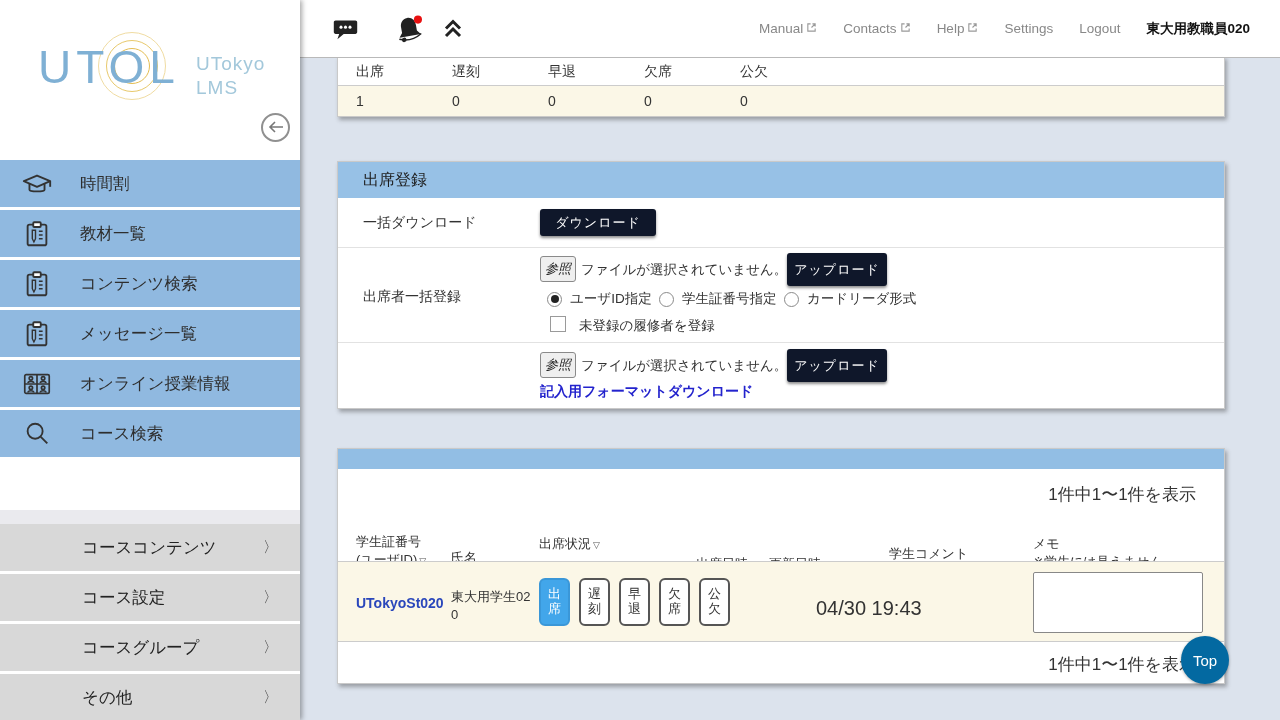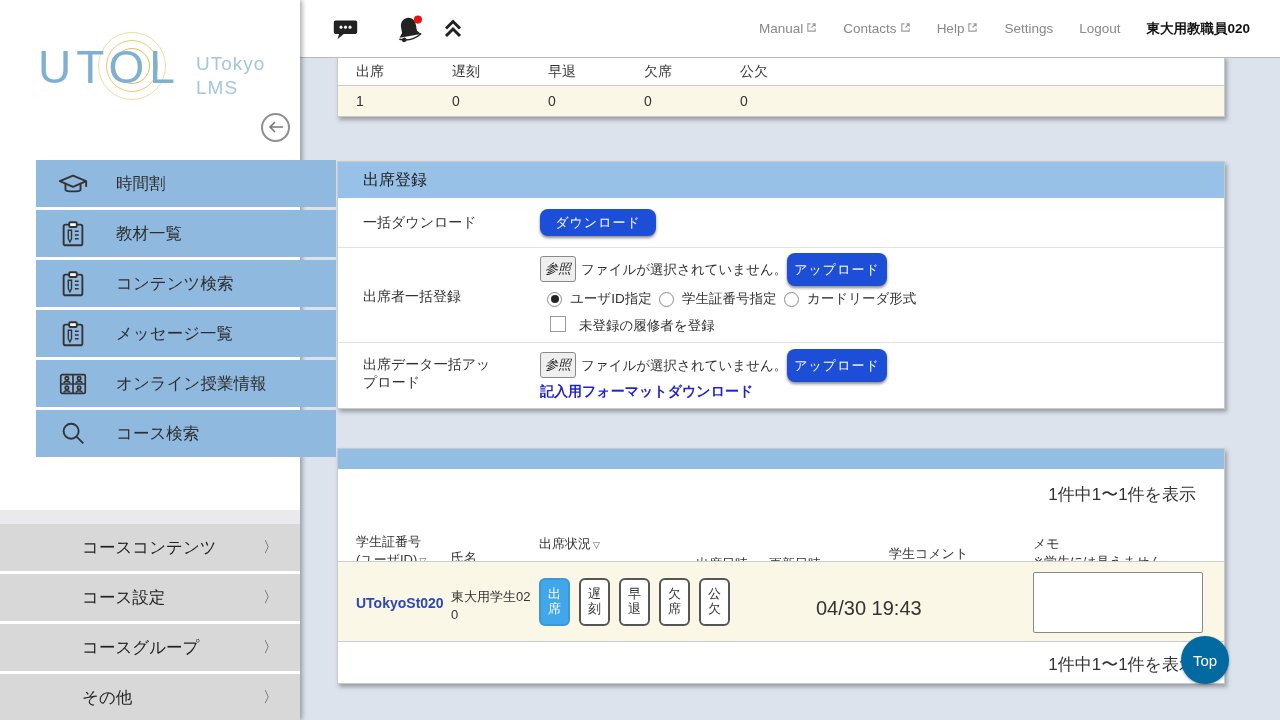--- a/index.html
+++ b/index.html
@@ -14,21 +14,21 @@
   .logo-rings { position:absolute; left:60px; top:-8px; width:70px; height:70px; }
   .logo-rings span { position:absolute; border-radius:50%; }
   .r1 { left:0; top:0; width:68px; height:68px; border:1.5px solid #f0dca2; }
   .r2 { left:8px; top:8px; width:52px; height:52px; border:1.5px solid #e8c96c; }
   .r3 { left:16px; top:16px; width:36px; height:36px; border:1.5px solid #e4bd52; }
   .logo-utol { position:absolute; left:0; top:0; font-size:46px; font-weight:300; letter-spacing:5px;
                color:#7fb0d4; }
   .logo-sub { position:absolute; left:158px; top:12px; font-size:19px; line-height:1.25; color:#a3c8db; letter-spacing:1px; }
   .back-btn { position:absolute; left:261px; top:113px; width:29px; height:29px; border:2px solid #909090;
               border-radius:50%; display:flex; align-items:center; justify-content:center; background:#fff; cursor:pointer; }
-  .menu { position:absolute; left:0; top:160px; width:300px;margin-left:36px; }
+  .menu { position:absolute; left:0; top:160px; width:300px; }
   .menu-item { height:47px; margin-bottom:3px; background:#90b9e0; display:flex; align-items:center; cursor:pointer; }
   .menu-item .ic { width:34px; margin-left:20px; display:flex; justify-content:center; }
   .menu-item .lbl { margin-left:26px; font-size:16.5px; color:#2e2e2e; }
   .gray-gap { position:absolute; left:0; top:510px; width:300px; height:14px; background:#eaeaee; }
   .course-menu { position:absolute; left:0; top:524px; width:300px; }
   .course-item { height:47px; margin-bottom:3px; background:#d8d8d8; display:flex; align-items:center; cursor:pointer; position:relative; }
   .course-item .lbl { margin-left:82px; font-size:16.5px; color:#222; }
   .course-item .chev { position:absolute; right:22px; font-size:15px; color:#444; }
 
   
@@ -53,21 +53,21 @@
   .sum-head span { line-height:28px; color:#333; }
   .sum-vals { height:31px; background:#fbf7e7; border-top:1px solid #ccc; }
   .sum-vals span { line-height:31px; }
 
   
   #attform { top:103px; }
   .sec-header { height:36px; background:#97c1e6; line-height:36px; padding-left:25px; font-size:16px; color:#1d1d1d; }
   .form-row { position:relative; border-top:1px solid #e2e2e2; }
   .row1 { height:49px; } .row2 { height:95px; } .row3 { height:66px; }
   .frm-label { position:absolute; left:25px; font-size:14px; color:#333; }
-  .dark-btn { position:absolute; background:#1d4ed8; color:#fff; font-size:13px; border:none; border-radius:8px;
+  .dark-btn { position:absolute; background:#0f172a; color:#fff; font-size:13px; border:none; border-radius:3px;
               box-shadow:0 2px 3px rgba(0,0,0,.45); cursor:pointer; letter-spacing:1px; }
   .browse-btn { position:absolute; width:36px; height:26px; background:#efefef; border:1px solid #8a8a8a;
                 border-radius:3px; font-size:13px; color:#222; cursor:pointer;font-style:italic; }
   .fname { position:absolute; font-size:13.5px; color:#333; }
   .radio-group { position:absolute; display:flex; align-items:center; gap:8px; cursor:pointer; }
   .radio { width:15px; height:15px; border:1.5px solid #8a8a8a; border-radius:50%; background:#fff;
            display:flex; align-items:center; justify-content:center; }
   .radio .dot { width:8px; height:8px; background:#222; border-radius:50%; }
   .radio-lbl { font-size:13.5px; color:#333; }
   .checkbox { position:absolute; width:16px; height:16px; border:1.5px solid #9a9a9a; background:#fff; cursor:pointer; }
@@ -326,21 +326,20 @@
         <span class="radio-group" style="left:446px; top:42px;">
           <span class="radio"></span>
           <span class="radio-lbl">カードリーダ形式</span>
         </span>
 
         <span class="checkbox" style="left:212px; top:68px;"></span>
         <span class="chk-lbl" style="left:241px; top:69px;">未登録の履修者を登録</span>
       </div>
 
       <div class="form-row row3">
-        <span class="frm-label" style="top:12px; width:135px; line-height:1.3;">出席データ一括アップロード</span>
         <button class="browse-btn" style="left:202px; top:9px;">参照</button>
         <span class="fname" style="left:243px; top:14px;">ファイルが選択されていません。</span>
         <button class="dark-btn" style="left:449px; top:6px; width:100px; height:33px;">アップロード</button>
         <a class="blue-link" style="left:202px; top:40px;">記入用フォーマットダウンロード</a>
       </div>
     </div>
 
     <div id="stutable" class="panel">
       <div class="blue-bar"></div>
 

